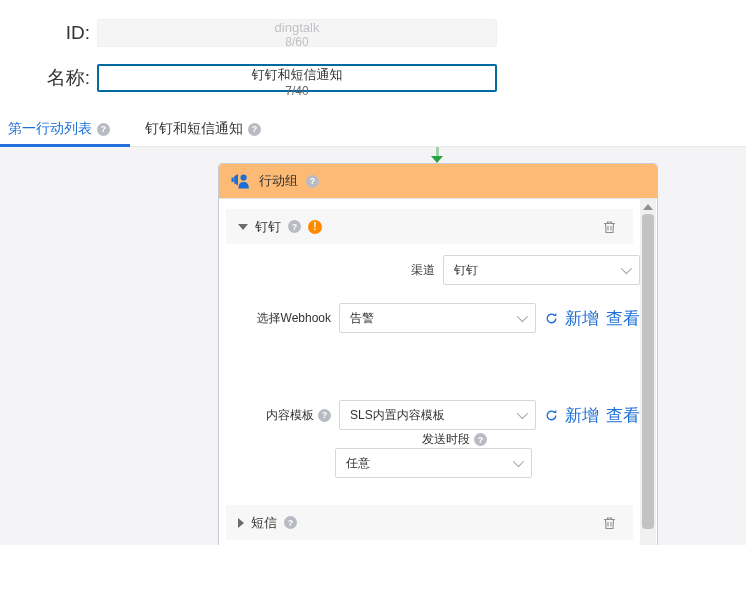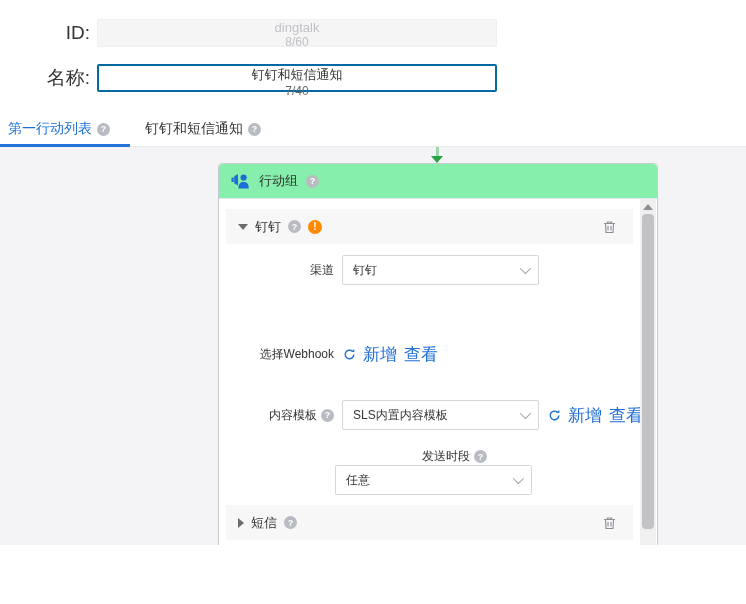--- a/index.html
+++ b/index.html
@@ -32,34 +32,34 @@
   .panel { position:absolute; left:0; top:147px; width:746px; height:398px; background:#f4f4f6; overflow:hidden; }
 
   
   .arrow-line { position:absolute; left:436px; top:-8px; width:3px; height:18px; background:#9ed3ab; }
   .arrow-head { position:absolute; left:431px; top:9px; width:0; height:0;
                 border-left:6px solid transparent; border-right:6px solid transparent; border-top:7px solid #27a345; }
 
   
   .card { position:absolute; left:218px; top:16px; width:440px; height:420px; background:#fff;
           border:1px solid #c6ccd4; border-radius:4px 4px 0 0; }
-  .card-header { height:35px; background:#86efac; border-bottom:1px solid #e3e8ee; border-radius:4px 4px 0 0;
+  .card-header { height:35px; background:#fdba74; border-bottom:1px solid #e3e8ee; border-radius:4px 4px 0 0;
                  display:flex; align-items:center; gap:8px; padding:0 12px; font-size:13px; color:#333; }
   .card-body { position:relative; width:438px; height:385px; }
 
   .section-header { position:absolute; left:7px; width:407px; height:35px; background:#f7f7f8;
                     display:flex; align-items:center; gap:7px; padding:0 12px; font-size:13px; color:#333; }
   .caret-down { width:0; height:0; border-left:5px solid transparent; border-right:5px solid transparent;
                 border-top:6px solid #6b6b6b; flex:none; }
   .caret-right { width:0; height:0; border-top:5px solid transparent; border-bottom:5px solid transparent;
                  border-left:6px solid #6b6b6b; flex:none; }
   .spacer { flex:1; }
   .trash-btn { width:24px; height:24px; display:flex; align-items:center; justify-content:center; cursor:pointer; }
 
-  .form-row { position:absolute; left:0; width:421px; height:30px; display:flex; align-items:center; font-size:12px; }
+  .form-row { position:absolute; left:0; width:421px; height:30px; display:flex; align-items:center; font-size:12px;justify-content:flex-end; }
   .row-label { width:115px; text-align:right; color:#333; display:inline-flex; justify-content:flex-end;
                align-items:center; gap:4px; flex:none; }
   .select-box { margin-left:8px; width:197px; height:30px; border:1px solid #d7d7d9; border-radius:2px; background:#fff;
                 display:flex; align-items:center; justify-content:space-between; padding:0 10px; color:#333; cursor:pointer; flex:none; }
   .chevron { width:8px; height:8px; border-right:1.5px solid #9aa0a6; border-bottom:1.5px solid #9aa0a6;
              transform:rotate(45deg) translateY(-2px); flex:none; }
   .row-extra { display:flex; align-items:center; gap:7px; margin-left:9px; }
   .link { color:#1f6fd6; font-size:17px; cursor:pointer; white-space:nowrap; }
   .refresh-btn { display:flex; align-items:center; cursor:pointer; }
 
@@ -133,22 +133,26 @@
         </div>
 
         <div class="form-row" style="top:56px;">
           <span class="row-label">渠道</span>
           <div class="select-box">
             <span>钉钉</span>
             <span class="chevron"></span>
           </div>
         </div>
 
-        <div class="form-row" style="top:104px;margin-top:36px;">
+        <div class="form-row" style="top:104px;">
           <span class="row-label">选择Webhook</span>
+          <div class="select-box">
+            <span>告警</span>
+            <span class="chevron"></span>
+          </div>
           <span class="row-extra">
             <span class="refresh-btn">
               <svg width="13" height="13" viewBox="0 0 16 16">
                 <path d="M13.3 8 A5.3 5.3 0 1 1 11.6 4.1" fill="none" stroke="#1f6fd6" stroke-width="1.7"></path>
                 <path d="M13.9 1.2 V5 H10.1 Z" fill="#1f6fd6"></path>
               </svg>
             </span>
             <span class="link">新增</span>
             <span class="link">查看</span>
           </span>

